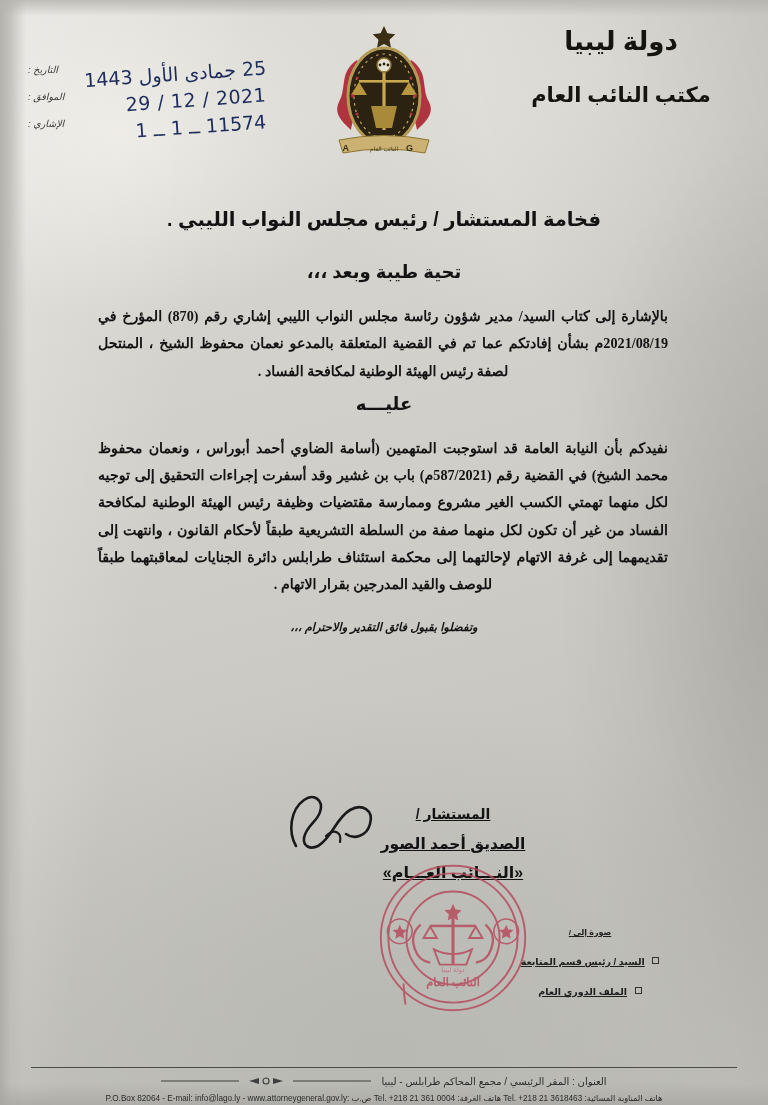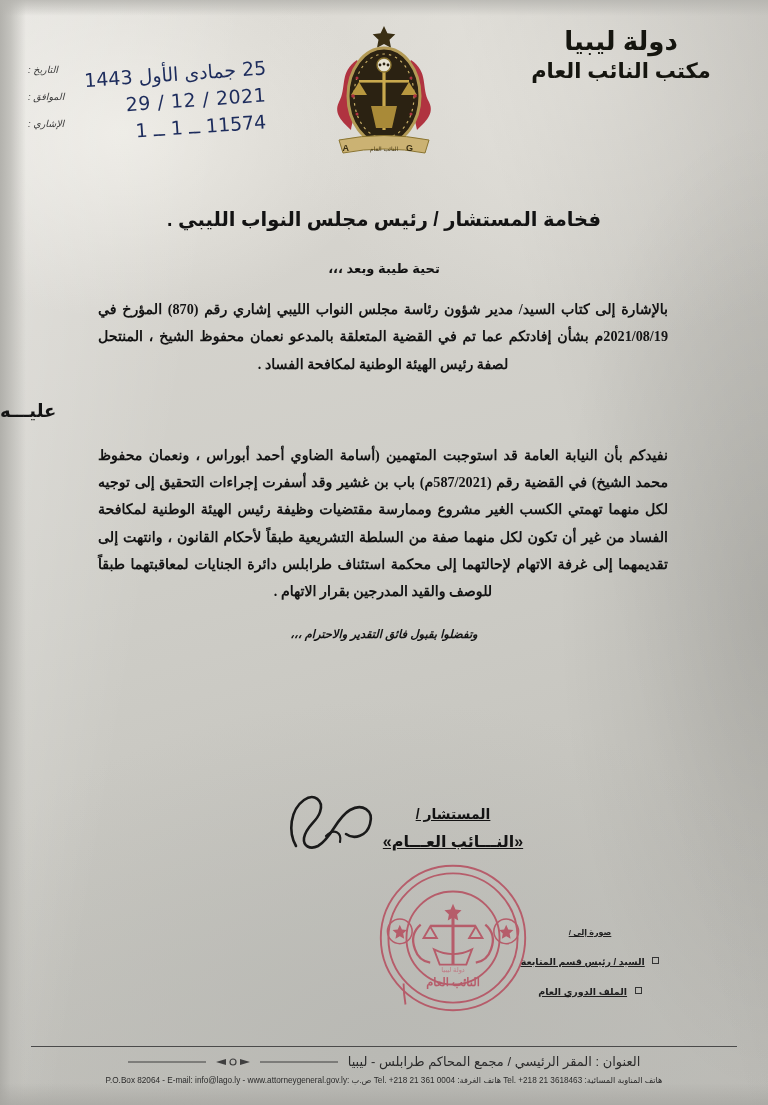--- a/index.html
+++ b/index.html
@@ -33,45 +33,45 @@
   .edge-top{position:absolute;left:0;top:0;width:100%;height:16px;
     background:linear-gradient(180deg,#b4b3ae 0%,rgba(200,199,194,0) 100%);opacity:.8;}
   .edge-bottom{position:absolute;left:0;bottom:0;width:100%;height:22px;
     background:linear-gradient(0deg,#a6a5a0 0%,rgba(200,199,194,0) 100%);opacity:.7;}
 
   
   #header{position:absolute;top:0;left:0;width:100%;height:185px;}
   .hdr-org{position:absolute;right:22px;top:26px;width:250px;text-align:center;
     color:#15150f;}
   .hdr-org .l1{font-size:26px;font-weight:bold;letter-spacing:2px;}
-  .hdr-org .l2{font-size:21px;font-weight:bold;margin-top:2px;letter-spacing:1px;}
+  .hdr-org .l2{font-size:21px;font-weight:bold;margin-top:26px;letter-spacing:1px;}
 
   
   .emblem{position:absolute;left:50%;top:18px;transform:translateX(-50%);
     width:150px;height:150px;}
 
   
   .refblock{position:absolute;left:28px;top:52px;width:245px;
     font-size:10px;color:#2a2a2a;}
   .refrow{display:flex;align-items:flex-end;justify-content:flex-start;
     direction:rtl;height:27px;}
   .reflabel{font-size:9.5px;color:#3a3a3a;white-space:nowrap;padding-bottom:4px;
     min-width:46px;text-align:left;font-style:italic;}
   .refval{flex:1;font-family:"DejaVu Sans",sans-serif;font-size:19px;color:#1d2c5c;
     transform:rotate(-4deg);transform-origin:right bottom;white-space:nowrap;
     padding-right:6px;padding-bottom:1px;letter-spacing:.5px;}
 
   
   #content{position:absolute;top:208px;left:0;width:100%;direction:rtl;color:#131313;}
   .title-line{text-align:center;font-size:19.5px;font-weight:bold;letter-spacing:.5px;
     margin:0 60px 0 60px;}
-  .greeting{text-align:center;font-size:13px;font-weight:bold;margin-top:30px;}
+  .greeting{text-align:center;font-size:18px;font-weight:bold;margin-top:30px;}
   .para{margin:20px 100px 0 98px;font-size:14.2px;line-height:1.92;
     text-align:justify;text-align-last:center;font-weight:600;font-family:Liberation Serif, serif;}
-  .section-head{text-align:left;font-size:18px;font-weight:bold;margin-top:22px;
+  .section-head{text-align:center;font-size:18px;font-weight:bold;margin-top:8px;
     letter-spacing:4px;}
   .closing{text-align:center;font-size:11.5px;font-weight:bold;font-style:italic;
     margin-top:22px;}
 
   
   #sig{position:absolute;top:806px;left:0;width:100%;direction:rtl;color:#131313;text-decoration:underline;}
   .sig-wrap{width:330px;margin:0 auto 0 auto;position:relative;text-align:center;
     margin-right:150px;}
   .sig-role{font-size:14px;font-weight:bold;letter-spacing:1px;}
   .sig-name{font-size:15.5px;font-weight:bold;margin-top:13px;letter-spacing:.5px;}
@@ -88,23 +88,23 @@
     letter-spacing:1.5px;}
   .cc-item .bullet{display:inline-block;width:5px;height:5px;border:1px solid #333;
     margin-left:5px;vertical-align:1px;}
   .cc-item u{text-decoration:underline;}
 
   
   #footer{position:absolute;bottom:0;left:0;width:100%;direction:rtl;color:#2b2b2b;}
   .foot-rule{width:92%;margin:0 auto;border-top:1.6px solid #4a4a4a;}
   .foot-addr{display:flex;align-items:center;justify-content:center;gap:10px;
     margin-top:7px;padding:0 26px;}
-  .foot-addr .txt{font-size:13px;white-space:nowrap;}
+  .foot-addr .txt{font-size:10px;white-space:nowrap;}
   .foot-orn{width:210px;height:12px;flex:0 0 auto;}
-  .foot-contact{font-size:8.2px;text-align:center;margin-top:6px;padding:0 18px 20px 18px;
+  .foot-contact{font-size:8.2px;text-align:center;margin-top:6px;padding:0 18px 2px 18px;
     white-space:nowrap;direction:rtl;}
 </style>
 </head>
 <body>
 
 <div id="paper">
   <div class="edge-left"></div>
   <div class="edge-top"></div>
   <div class="edge-bottom"></div>
 
@@ -173,20 +173,21 @@
   </div>
 
   <div id="sig">
     <div class="sig-wrap">
       <svg class="scribble" viewBox="0 0 120 75">
         <path d="M12 58 C4 44 6 22 20 12 C30 5 40 12 36 24 C33 34 22 38 20 50 C19 58 26 62 34 58
                  C48 50 52 30 66 22 C78 15 90 22 86 36 C83 48 70 52 62 46" fill="none" stroke="#1a1a1a" stroke-width="2.6" stroke-linecap="round"></path>
         <path d="M42 48 C50 40 58 44 56 54" fill="none" stroke="#1a1a1a" stroke-width="2.2" stroke-linecap="round"></path>
       </svg>
       <div class="sig-role">المستشار /</div>
+      <div class="sig-name">الصديق أحمد الصور</div>
       <div class="sig-post">«النـــائب العـــام»</div>
 
       <svg class="seal" viewBox="0 0 160 160">
         <g fill="none" stroke="#b5485a" stroke-width="2">
           <circle cx="80" cy="80" r="76"></circle>
           <circle cx="80" cy="80" r="68"></circle>
           <circle cx="80" cy="80" r="49"></circle>
         </g>
         <path d="M80 44 l2.6 6 6.4 .8 -4.7 4.4 1.2 6.4 -5.5-3.1 -5.5 3.1 1.2-6.4 -4.7-4.4 6.4-.8 Z" fill="#b5485a"></path>
         <rect x="78.4" y="56" width="3.2" height="52" fill="#b5485a"></rect>

